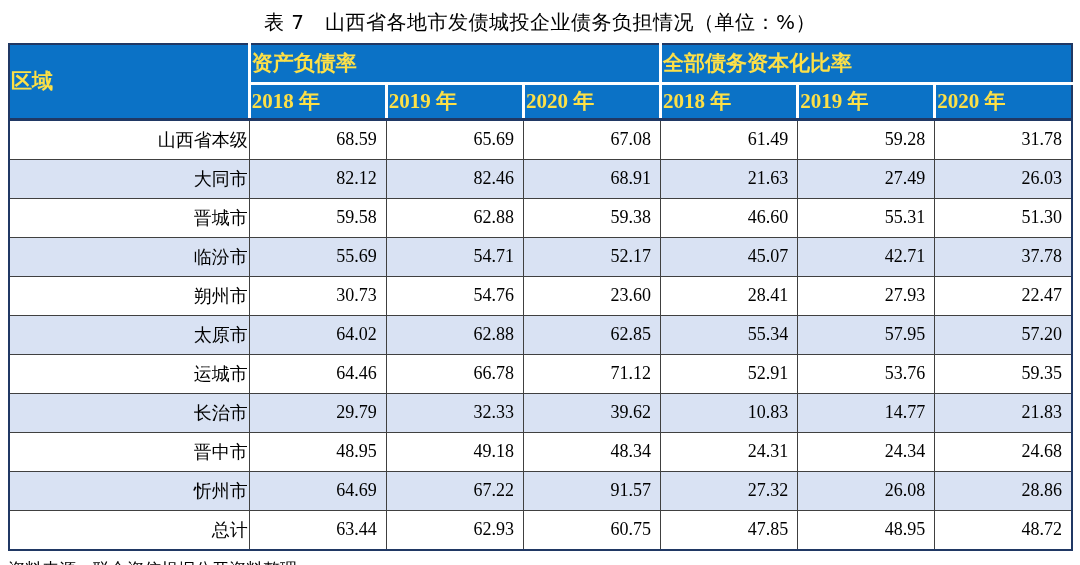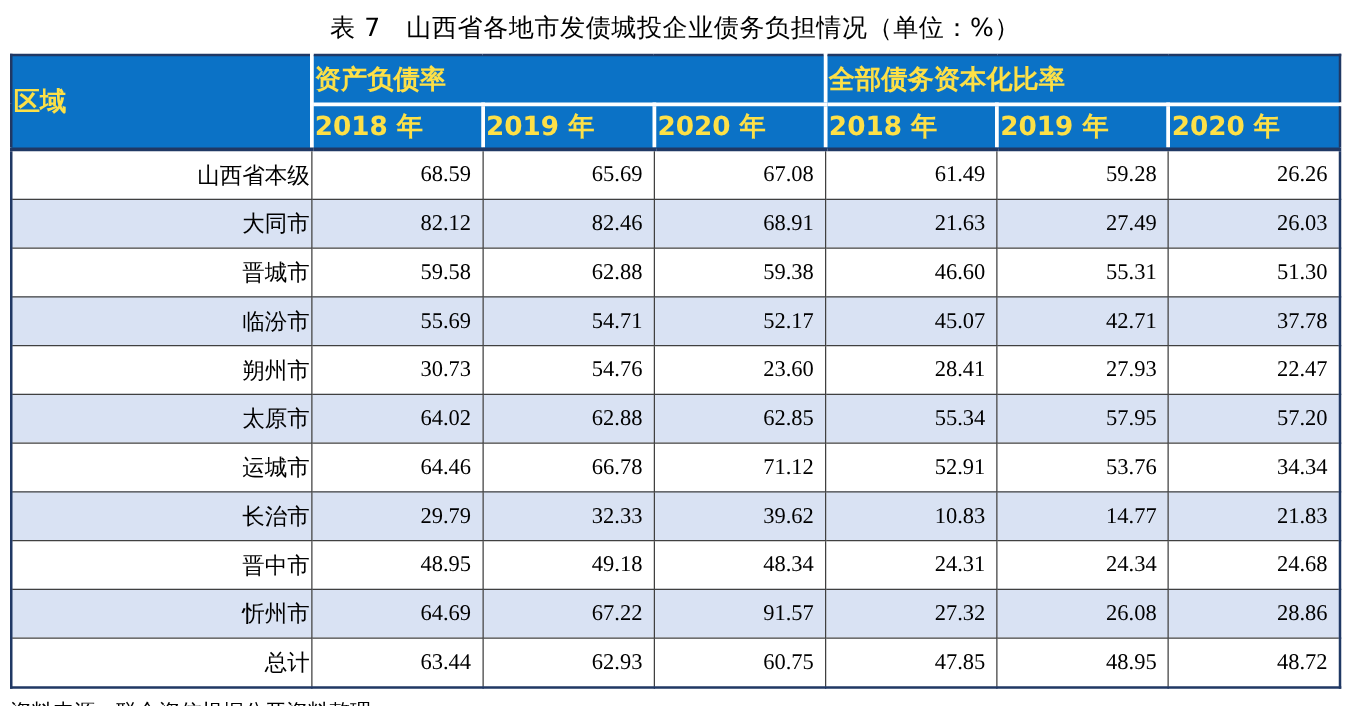--- a/index.html
+++ b/index.html
@@ -33,21 +33,21 @@
     font-family: "DejaVu Sans", "Liberation Sans", sans-serif;
     font-weight: bold;
     font-size: 21px;
     text-align: left;
     vertical-align: middle;
   }
   tr.group-row { height: 39px; }
   tr.year-row { height: 36px; }
   th.region-h { border-right: 3px solid #ffffff; border-bottom: 3px solid #203864; }
   th.group-h  { border-left: 3px solid #ffffff; border-bottom: 3px solid #ffffff; }
-  th.year-h   { border-left: 3px solid #ffffff; border-bottom: 3px solid #203864; }
+  th.year-h   { border-left: 3px solid #ffffff; border-bottom: 3px solid #203864; font-family: Liberation Serif, serif; }
   tbody td {
     border: 1px solid #404040;
     height: 36px;
     font-size: 18px;
     vertical-align: middle;
     background-clip: padding-box;
   }
   td.region { text-align: right; }
   td.num { text-align: right; padding-right: 9px; }
   tr.alt td { background: #D9E2F3; padding-left: 40px; }
@@ -89,21 +89,21 @@
     </tr>
   </thead>
   <tbody>
     <tr>
       <td class="region">山西省本级</td>
       <td class="num">68.59</td>
       <td class="num">65.69</td>
       <td class="num">67.08</td>
       <td class="num">61.49</td>
       <td class="num">59.28</td>
-      <td class="num">26.26</td>
+      <td class="num">31.78</td>
     </tr>
     <tr class="alt">
       <td class="region">大同市</td>
       <td class="num">82.12</td>
       <td class="num">82.46</td>
       <td class="num">68.91</td>
       <td class="num">21.63</td>
       <td class="num">27.49</td>
       <td class="num">26.03</td>
     </tr>
@@ -143,21 +143,21 @@
       <td class="num">57.95</td>
       <td class="num">57.20</td>
     </tr>
     <tr>
       <td class="region">运城市</td>
       <td class="num">64.46</td>
       <td class="num">66.78</td>
       <td class="num">71.12</td>
       <td class="num">52.91</td>
       <td class="num">53.76</td>
-      <td class="num">34.34</td>
+      <td class="num">59.35</td>
     </tr>
     <tr class="alt">
       <td class="region">长治市</td>
       <td class="num">29.79</td>
       <td class="num">32.33</td>
       <td class="num">39.62</td>
       <td class="num">10.83</td>
       <td class="num">14.77</td>
       <td class="num">21.83</td>
     </tr>

